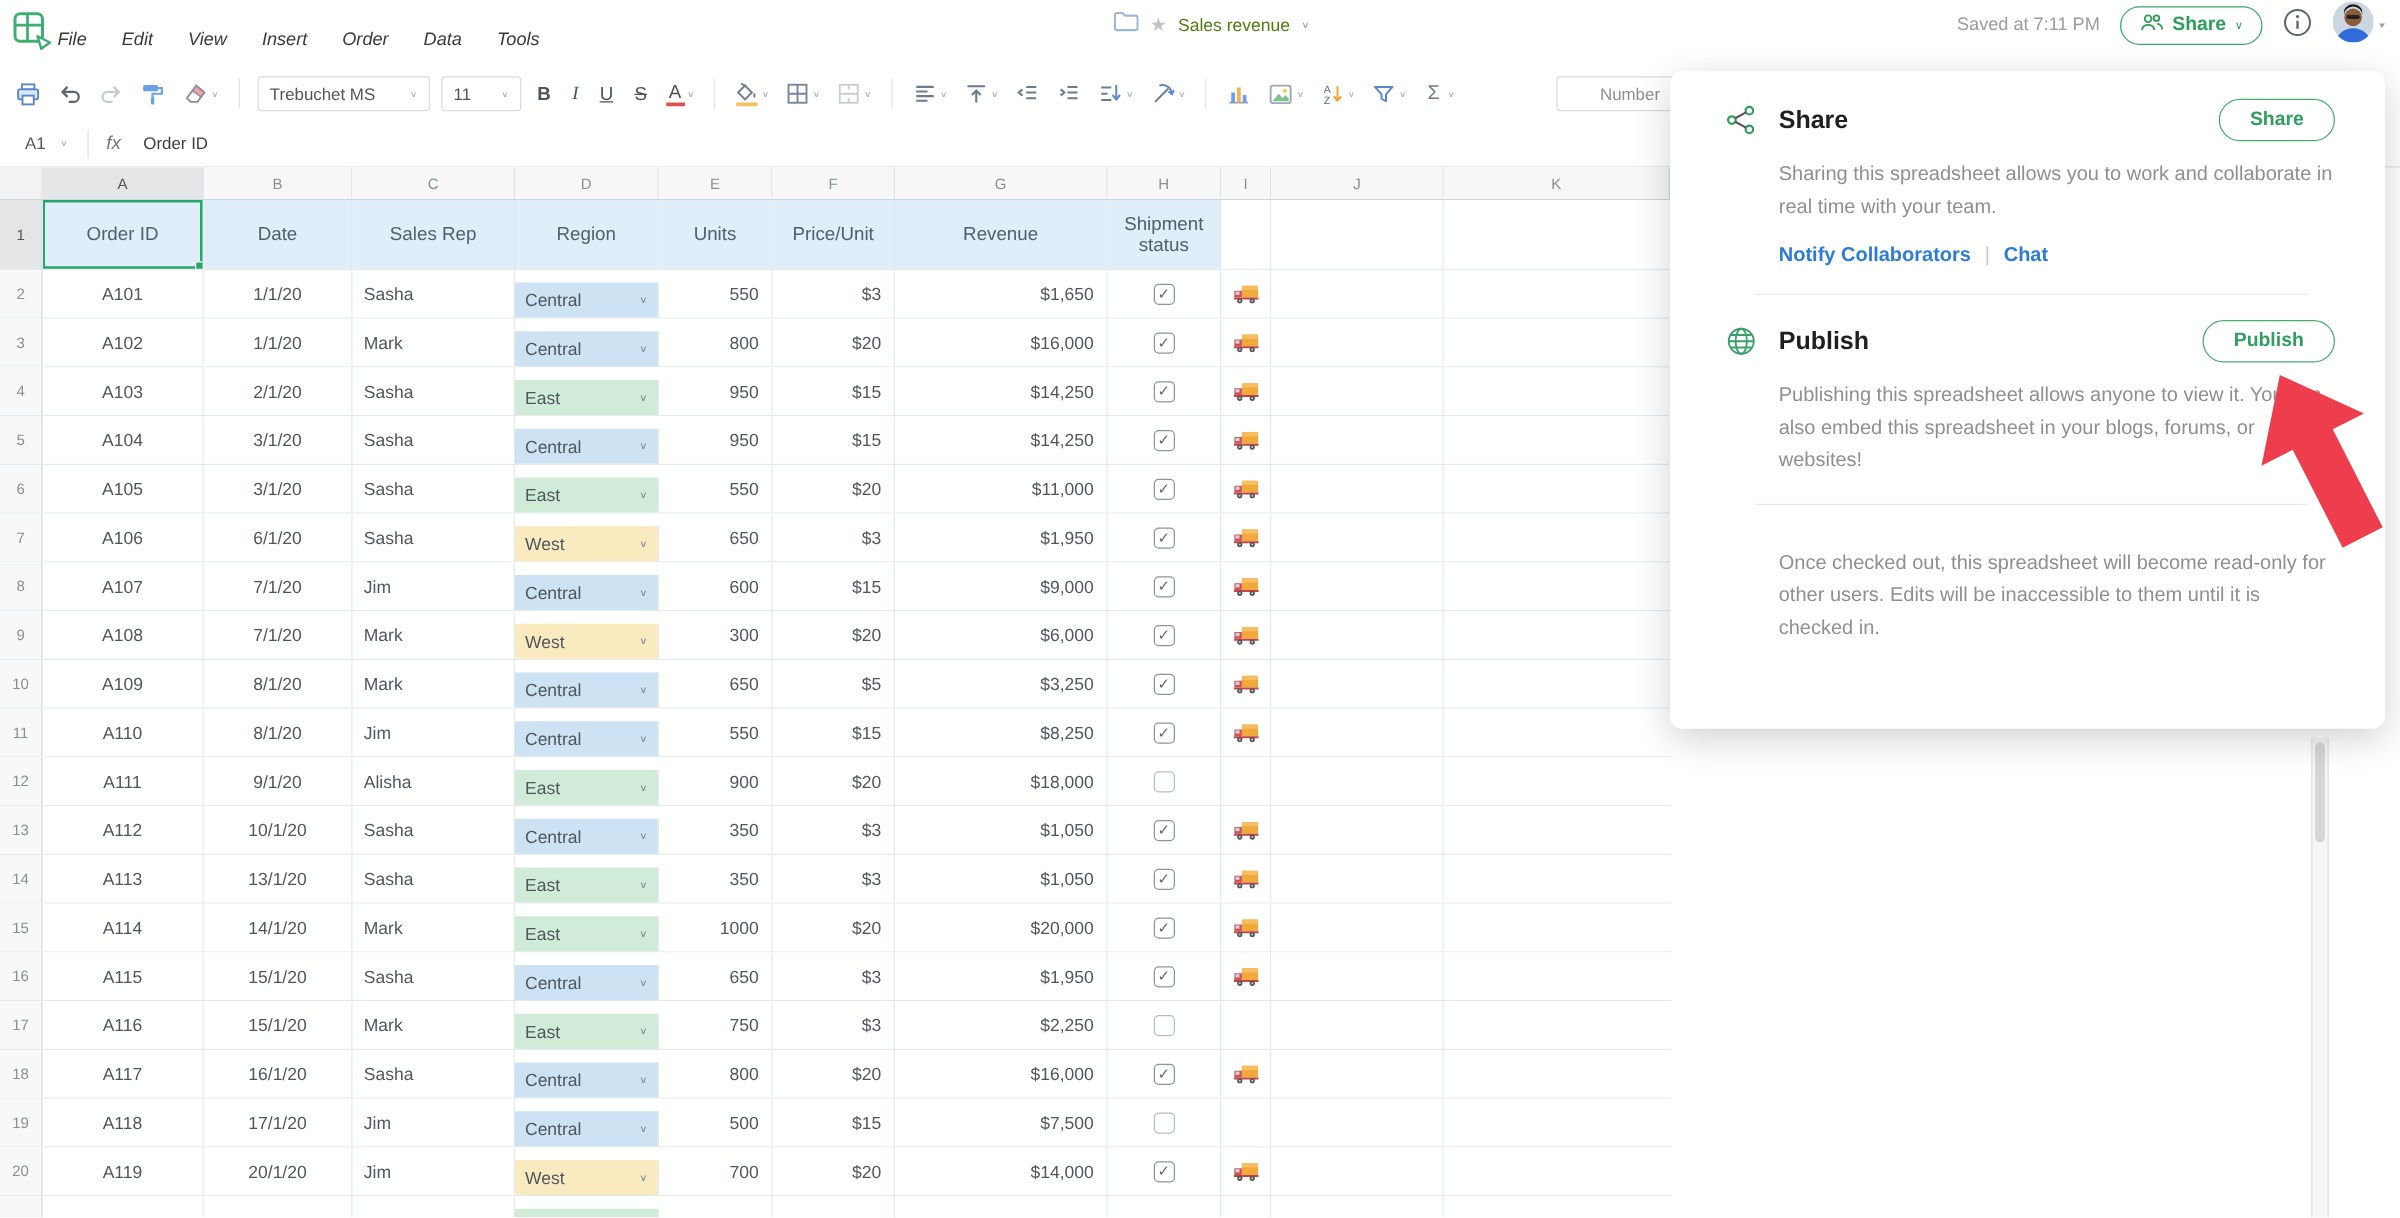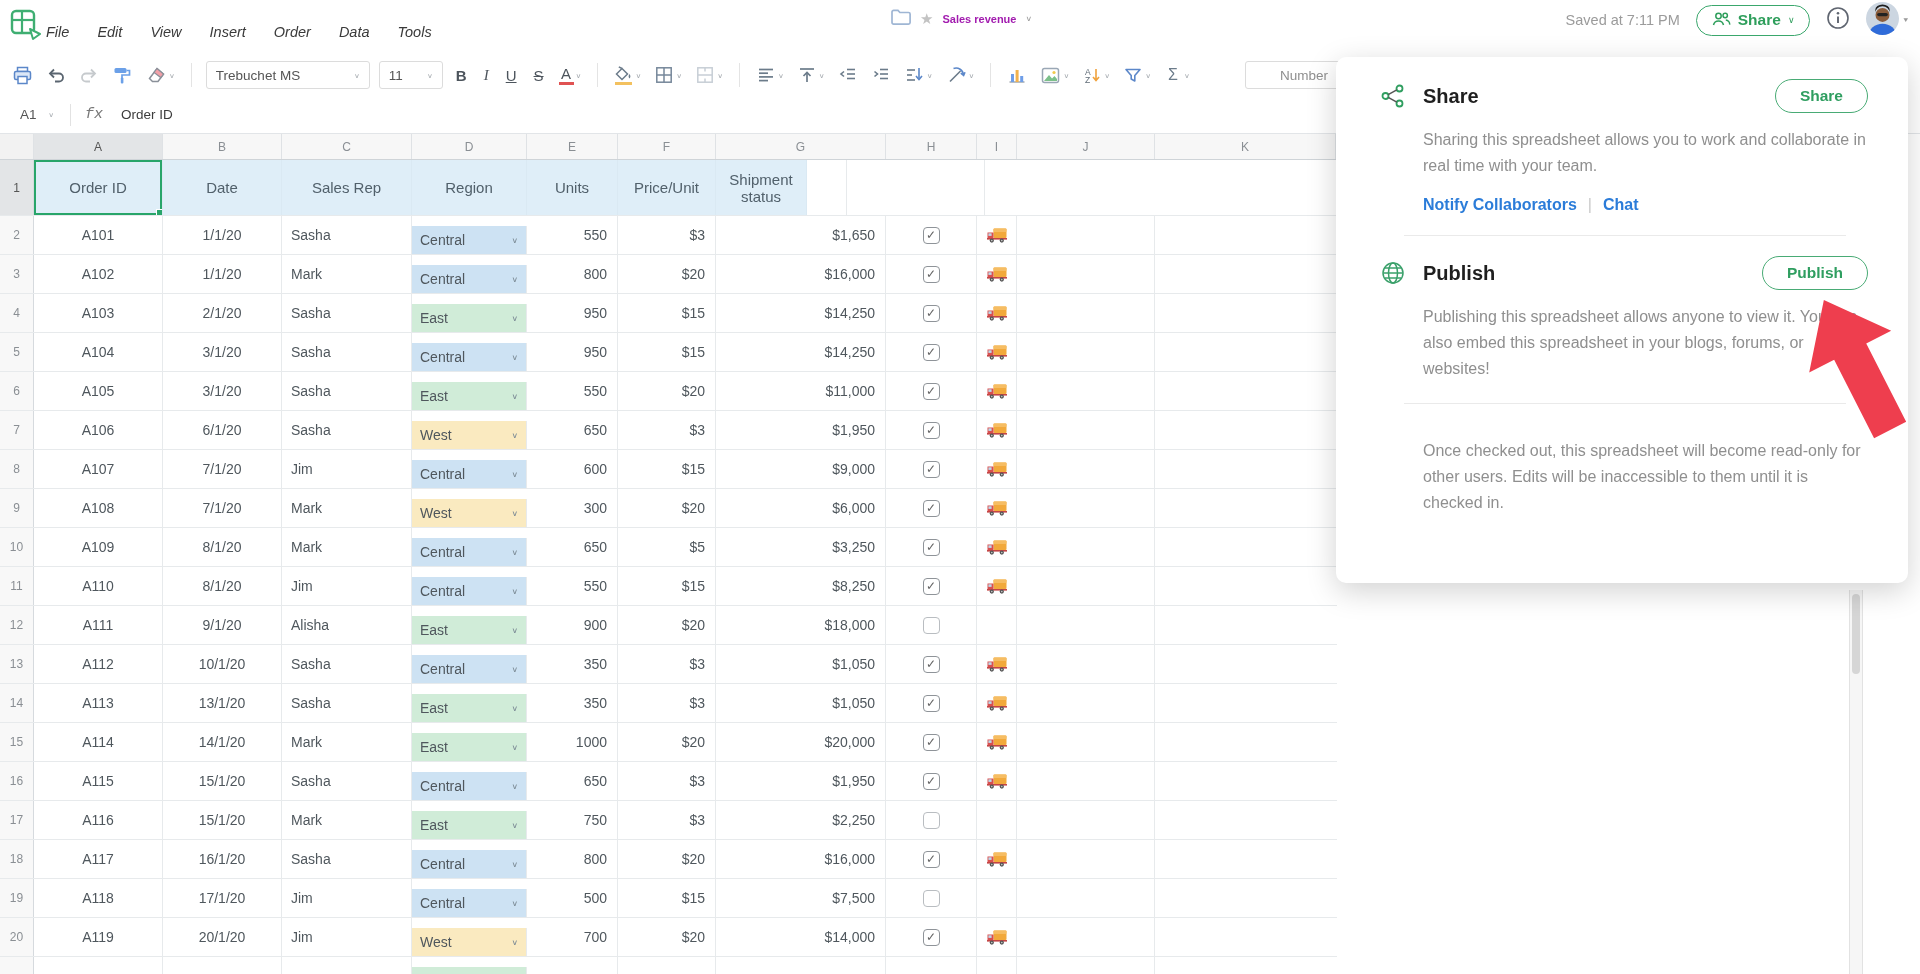--- a/index.html
+++ b/index.html
@@ -6,51 +6,51 @@
   body { font-family: "Liberation Sans", sans-serif; background: #fff; }
   .app { position: relative; width: 1920px; height: 974px; overflow: hidden; background: #fff; }
 
   
   .topbar { position: absolute; left: 0; top: 0; width: 1920px; height: 54px; background: #fff; }
   .logo { position: absolute; left: 9px; top: 8px; }
   .menus { position: absolute; left: 46px; top: 24px; display: flex; gap: 28px; font-size: 14.5px; color: #3a3a3a; font-style: italic; }
   .menus span { cursor: default; }
   .title-cluster { position: absolute; left: 890px; top: 8px; display: flex; align-items: center; gap: 9px; }
   .star { color: #c3c3c3; font-size: 15px; }
-  .doc-title { font-size: 11px; color: #a21caf; font-weight: bold; }
+  .doc-title { font-size: 14px; color: #4d7c0f; }
   .smallchev { font-size: 9px; color: #9a9a9a; transform: scaleY(.8); }
   .right-cluster { position: absolute; right: 12px; top: 3px; height: 34px; display: flex; align-items: center; gap: 16px; }
   .saved { font-size: 14.5px; color: #9b9b9b; }
   .share-pill { display: flex; align-items: center; gap: 7px; height: 31px; padding: 0 15px; border: 1.5px solid #3aa76c; border-radius: 17px; background: #fff; cursor: pointer; }
   .share-pill .lbl { color: #2e9e5b; font-size: 15.5px; font-weight: bold; }
   .share-pill .chev { color: #2e9e5b; font-size: 9px; }
   .avatar-wrap { display: flex; align-items: center; gap: 4px; }
 
   
   .toolbar { position: absolute; left: 0; top: 54px; width: 1920px; height: 42px; background: #fff; }
   .ticons { position: absolute; left: 10px; top: 0; height: 42px; display: flex; align-items: center; gap: 9px; }
   .tbtn { display: flex; align-items: center; gap: 2px; padding: 2px; cursor: pointer; }
   .tchev { font-size: 8px; color: #a8adb2; transform: scaleY(.8); }
   .tdiv { width: 1px; height: 24px; background: #e4e4e4; margin: 0 5px; }
   .selbox { display: flex; align-items: center; justify-content: space-between; border: 1px solid #dcdcdc; border-radius: 3px; height: 28px; padding: 0 9px; color: #555; font-size: 13.5px; cursor: pointer; background: #fff; }
-  .fontbox { width: 164px; }
+  .fontbox { width: 138px; }
   .sizebox { width: 64px; }
   .glyph { font-size: 15px; color: #4c545c; padding: 0 4px; cursor: pointer; }
   .gU { text-decoration: underline; }
   .gS { text-decoration: line-through; }
   .stack { display: flex; flex-direction: column; align-items: center; cursor: pointer; }
   .cbar-red { width: 15px; height: 3px; background: #e05252; margin-top: 0px; }
   .cbar-yel { width: 17px; height: 3px; background: #f3c15f; margin-top: 1px; }
   .numbox { position: absolute; left: 1245px; top: 7px; width: 118px; height: 28px; border: 1px solid #dcdcdc; border-radius: 3px; display: flex; align-items: center; justify-content: center; color: #8f8f8f; font-size: 13.5px; background: #fff; cursor: pointer; }
 
   
   .fbar { position: absolute; left: 0; top: 96px; width: 1920px; height: 38px; background: #fff; border-bottom: 1px solid #e2e5e8; display: flex; align-items: center; }
   .namebox { width: 62px; display: flex; align-items: center; justify-content: space-between; padding: 0 8px 0 20px; color: #555; font-size: 13.5px; cursor: pointer; }
   .fdiv { width: 1px; height: 22px; background: #e2e2e2; margin: 0 8px; }
-  .fx { font-family: Liberation Mono, monospace; font-style: italic; color: #777; font-size: 15px; padding: 0 6px; }
+  .fx { font-family: Liberation Sans, sans-serif; font-style: italic; color: #777; font-size: 15px; padding: 0 6px; }
   .fcontent { color: #3c3c3c; font-size: 13.5px; margin-left: 12px; }
 
   
   .grid { position: absolute; left: 0; top: 134px; width: 1337px; background: #fff; }
   .lrow, .hrow, .grow { display: flex; }
   .cell { flex: none; display: flex; align-items: center; border-right: 1px solid #e7eaec; font-size: 14px; color: #4f575d; overflow: hidden; }
   .c0 { width: 34px; } .c1 { width: 129px; } .c2 { width: 119px; } .c3 { width: 130px; }
   .c4 { width: 115px; } .c5 { width: 91px; } .c6 { width: 98px; } .c7 { width: 170px; }
   .c8 { width: 91px; } .c9 { width: 40px; } .c10 { width: 138px; } .c11 { width: 181px; border-right: 0; }
   .lrow { height: 26px; border-bottom: 1px solid #cfd4d8; }
@@ -371,20 +371,21 @@
       </div>
     <div id="grid-body">
         <div class="hrow">
           <div class="cell c0 rn hl">1</div>
           <div class="cell c1 hblue selcell">Order ID<div class="handle"></div></div>
           <div class="cell c2 hblue">Date</div>
           <div class="cell c3 hblue">Sales Rep</div>
           <div class="cell c4 hblue">Region</div>
           <div class="cell c5 hblue">Units</div>
           <div class="cell c6 hblue">Price/Unit</div>
+          <div class="cell c7 hblue">Revenue</div>
           <div class="cell c8 hblue">Shipment status</div>
           <div class="cell c9"></div>
           <div class="cell c10"></div>
           <div class="cell c11"></div>
         </div>
         <div class="grow">
           <div class="cell c0 rn">2</div>
           <div class="cell c1 ctr">A101</div>
           <div class="cell c2 ctr">1/1/20</div>
           <div class="cell c3 lft">Sasha</div>

